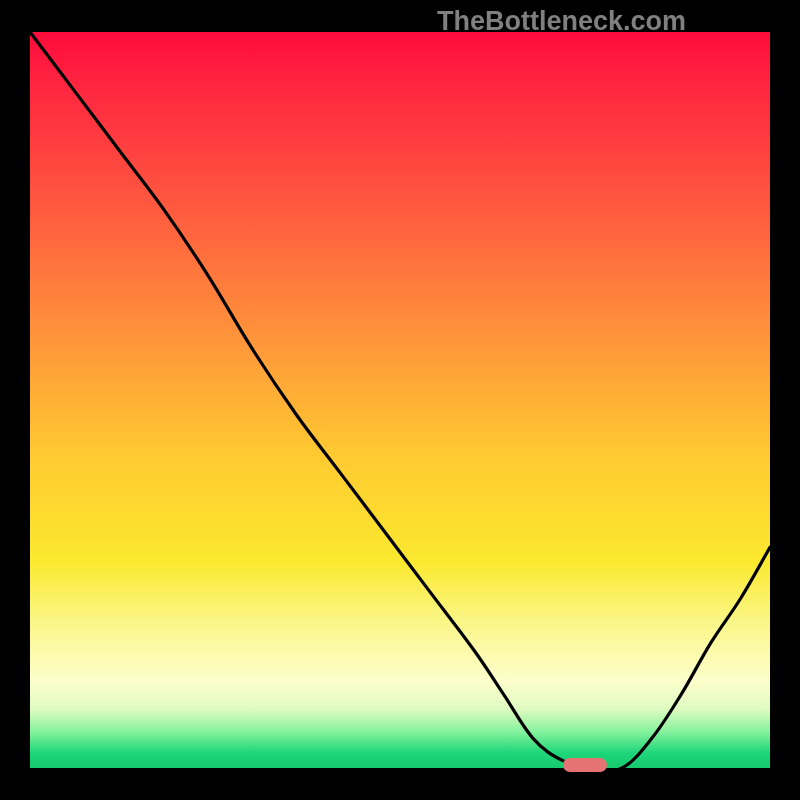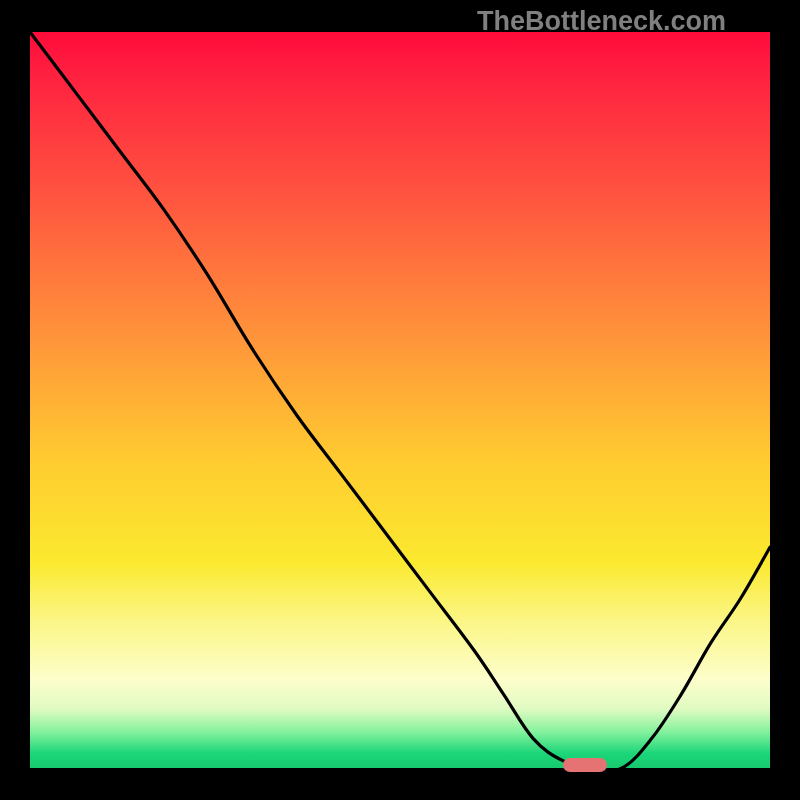--- a/index.html
+++ b/index.html
@@ -7,21 +7,20 @@
     padding: 0;
     width: 800px;
     height: 800px;
     background: #000000;
     overflow: hidden;
   }
   .container {
     position: relative;
     width: 704px;
     height: 800px;
-    padding-left: 40px;
   }
   .watermark {
     position: absolute;
     top: 6px;
     right: 18px;
     color: #808080;
     font-family: Arial, Helvetica, sans-serif;
     font-weight: bold;
     font-size: 27px;
     letter-spacing: 0px;

